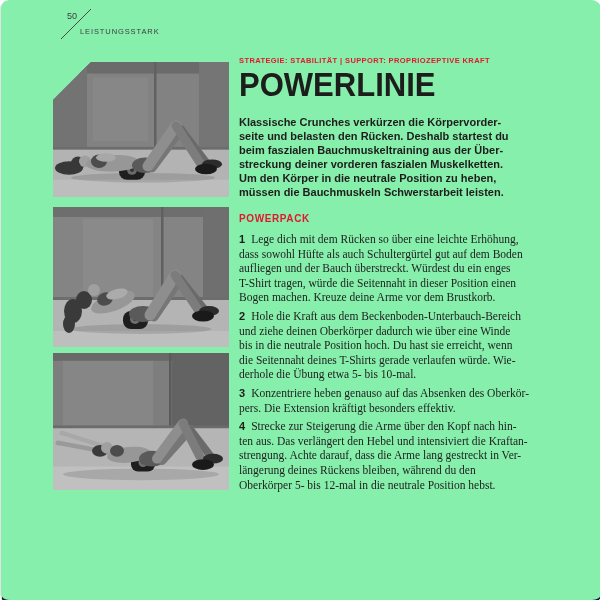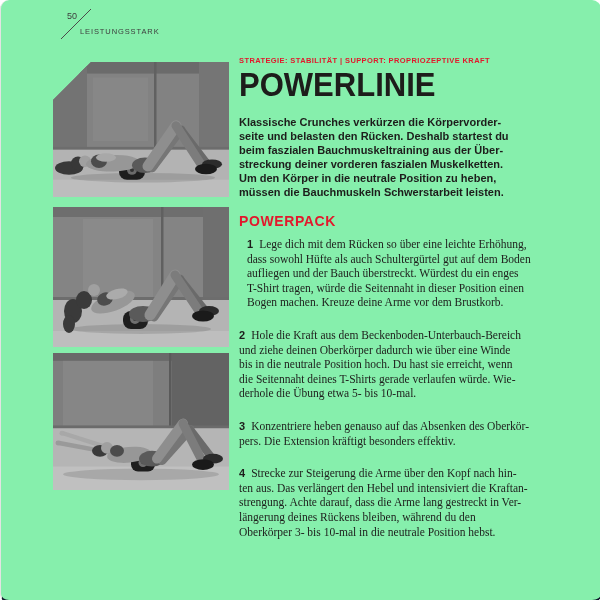--- a/index.html
+++ b/index.html
@@ -29,24 +29,24 @@
     font-size:7.5px; font-weight:bold; letter-spacing:0.4px; line-height:9px;
   }
   .title {
     margin-top:3px; font-size:33px; font-weight:bold; line-height:1;
     letter-spacing:0; transform:scaleX(0.94); transform-origin:left top; white-space:nowrap;
   }
   .intro {
     margin-top:14px; font-size:11px; font-weight:bold; line-height:14px; white-space:pre-line;
   }
   .powerpack {
-    margin-top:14px; font-size:14px; font-weight:bold; letter-spacing:0.6px;
-  }
-  .step { margin-top:18px; font-family:"Liberation Serif", serif; font-size:11.5px; line-height:14.6px; }
-  .step-first { margin-top:8px;margin-left:8px; }
+    margin-top:14px; font-size:10px; font-weight:bold; letter-spacing:0.6px;
+  }
+  .step { margin-top:4px; font-family:"Liberation Serif", serif; font-size:11.5px; line-height:14.6px; }
+  .step-first { margin-top:8px; }
   .step-num {
     font-family:"Liberation Sans", sans-serif; font-weight:bold; font-size:11px; margin-right:6px;
   }
   .step-text { white-space:pre-line; }
   .red { color:#e2182c; }
 </style>
 </head>
 <body>
 
 <div class="page">
@@ -200,17 +200,17 @@
     </div>
     <div class="step">
       <span class="step-num">3</span><span class="step-text">Konzentriere heben genauso auf das Absenken des Oberkör-
 pers. Die Extension kräftigt besonders effektiv.</span>
     </div>
     <div class="step">
       <span class="step-num">4</span><span class="step-text">Strecke zur Steigerung die Arme über den Kopf nach hin-
 ten aus. Das verlängert den Hebel und intensiviert die Kraftan-
 strengung. Achte darauf, dass die Arme lang gestreckt in Ver-
 längerung deines Rückens bleiben, während du den
-Oberkörper 3- bis 10-mal in die neutrale Position hebst.</span>
+Oberkörper 5- bis 12-mal in die neutrale Position hebst.</span>
     </div>
   </div>
 
 </div>
 
 </body></html>

